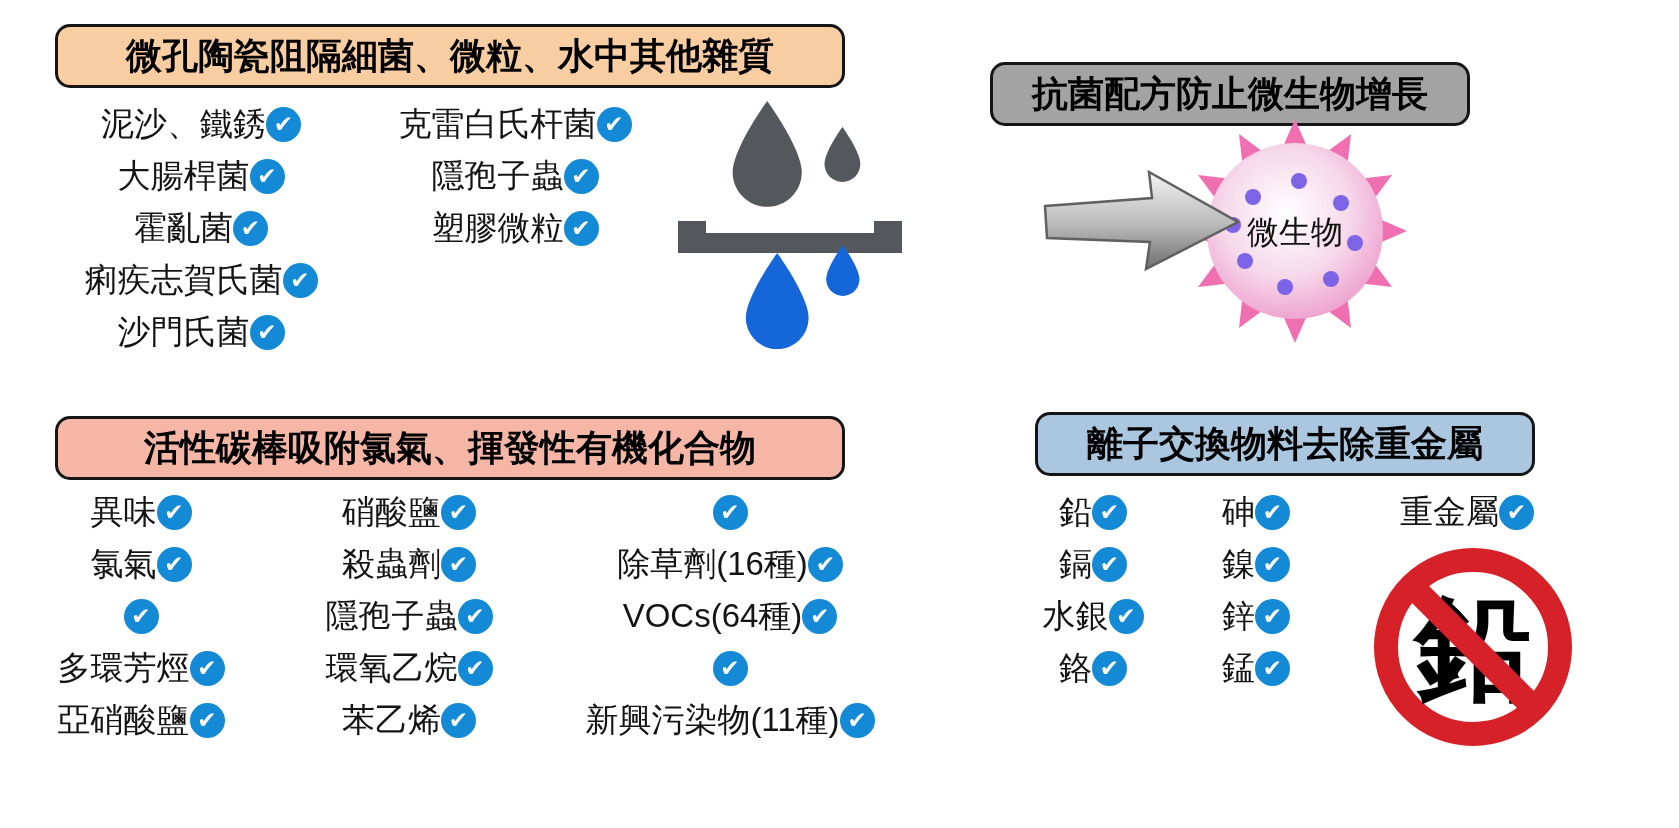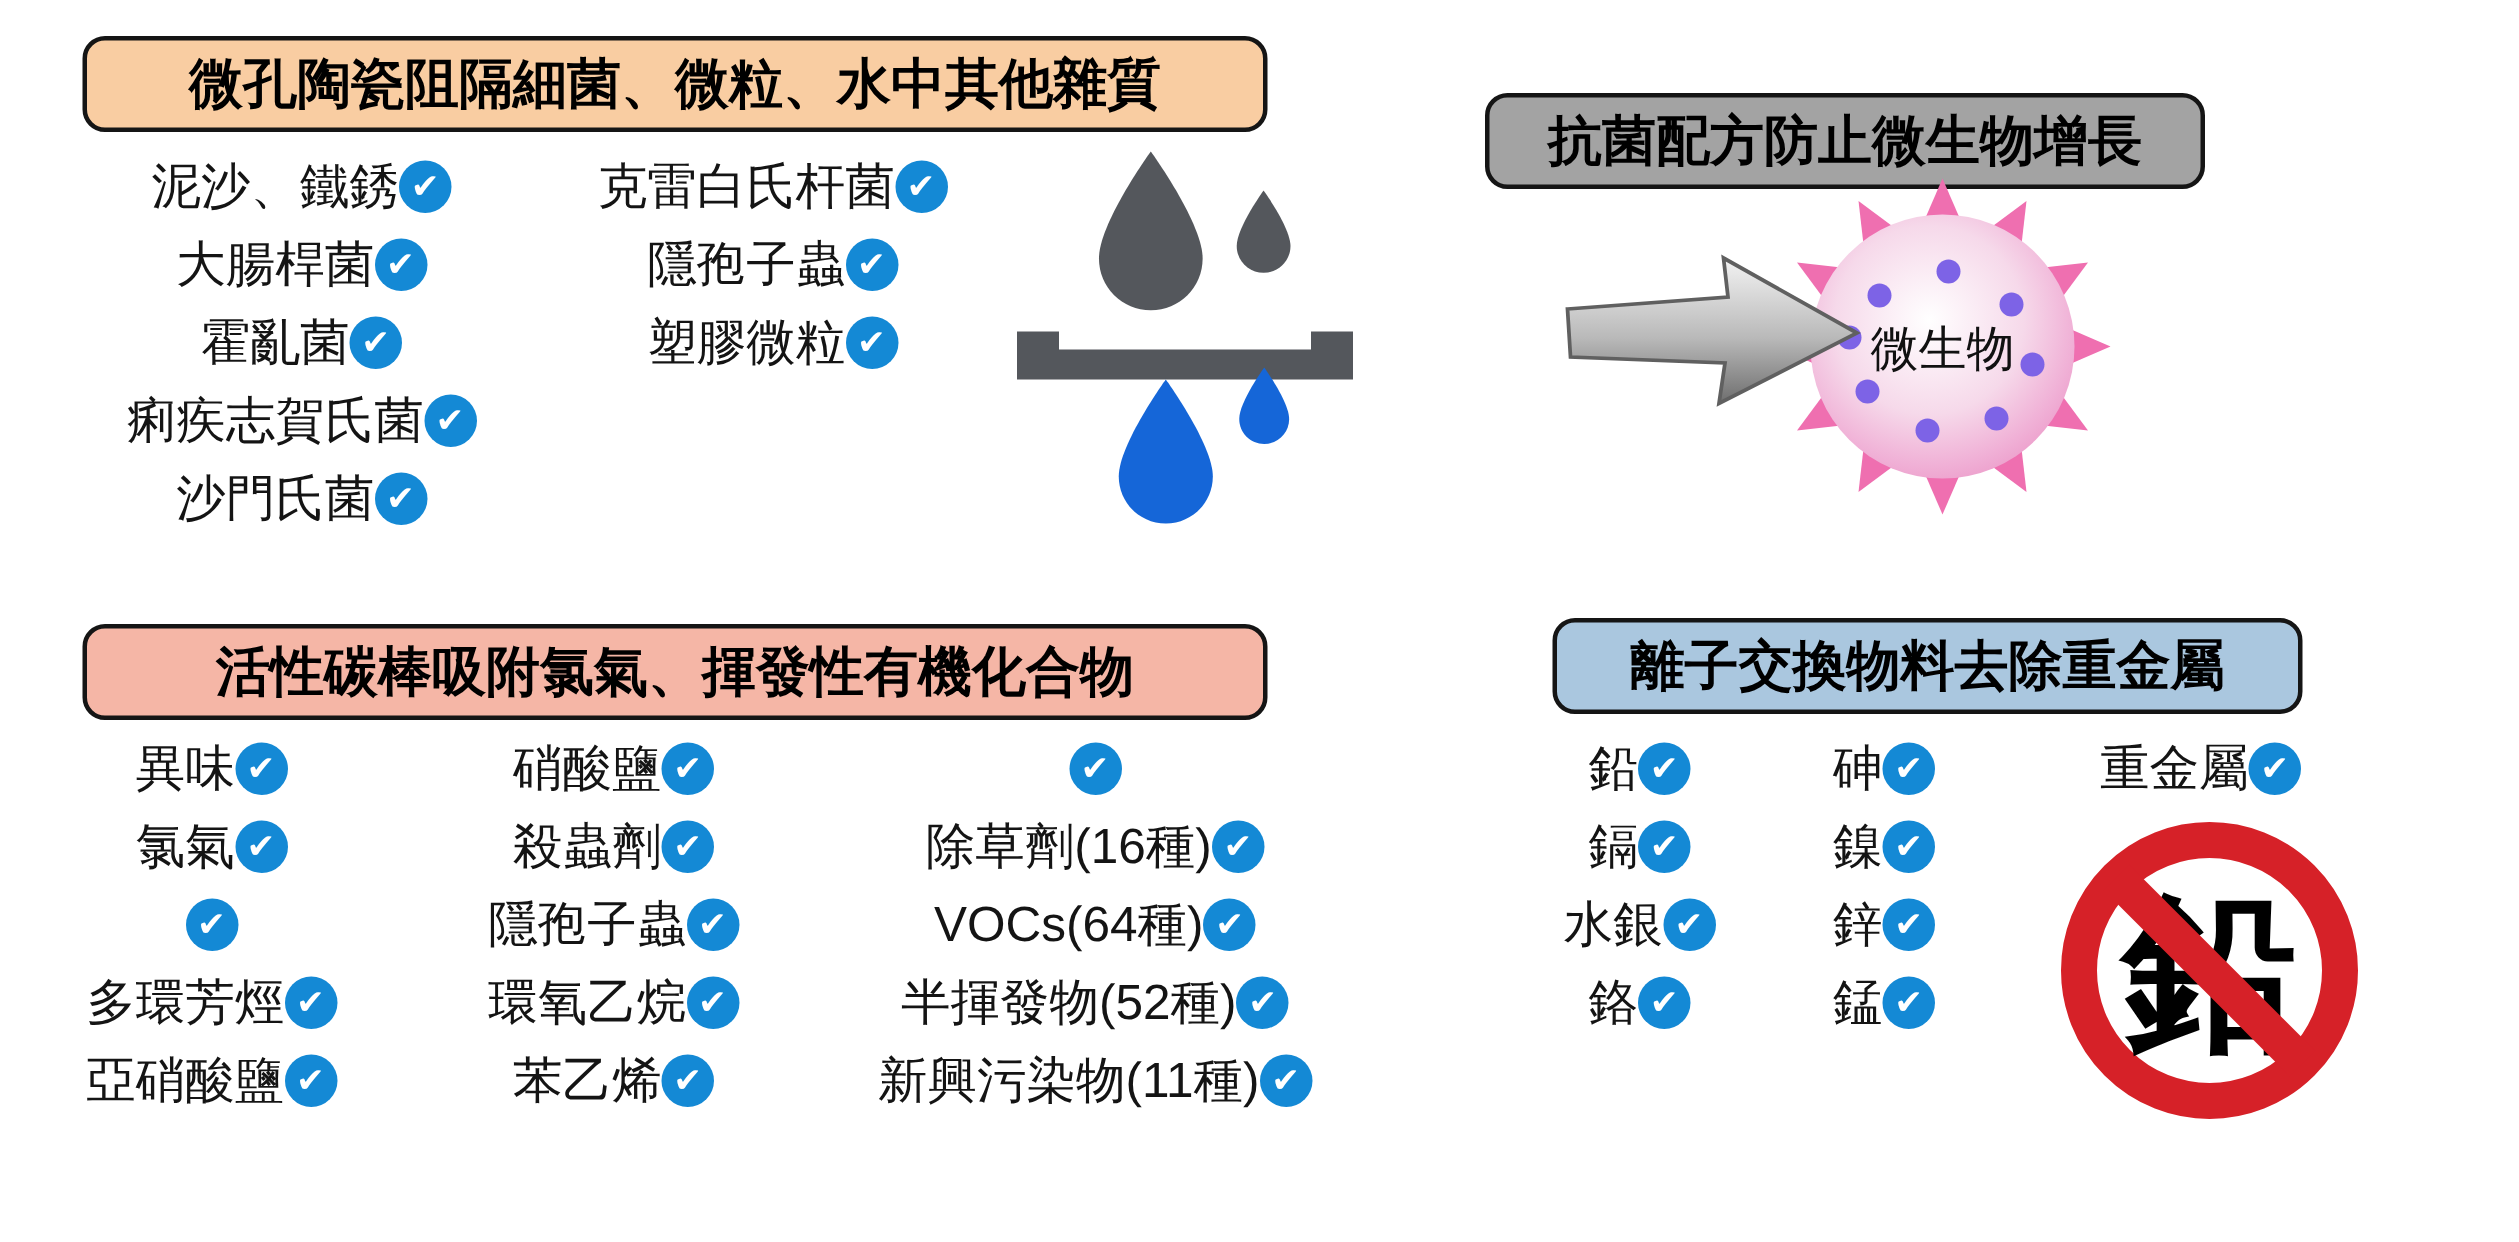--- a/index.html
+++ b/index.html
@@ -203,21 +203,20 @@
         </div>
       <div class="row">
           <span>除草劑(16種)</span>
           <span class="chk">✔</span>
         </div>
       <div class="row">
           <span>VOCs(64種)</span>
           <span class="chk">✔</span>
         </div>
       <div class="row">
-          <span>半揮發物(52種)</span>
           <span class="chk">✔</span>
         </div>
       <div class="row">
           <span>新興污染物(11種)</span>
           <span class="chk">✔</span>
         </div>
     </div>
   </div>
 
   <div class="hdr hdr-ion">離子交換物料去除重金屬</div>

